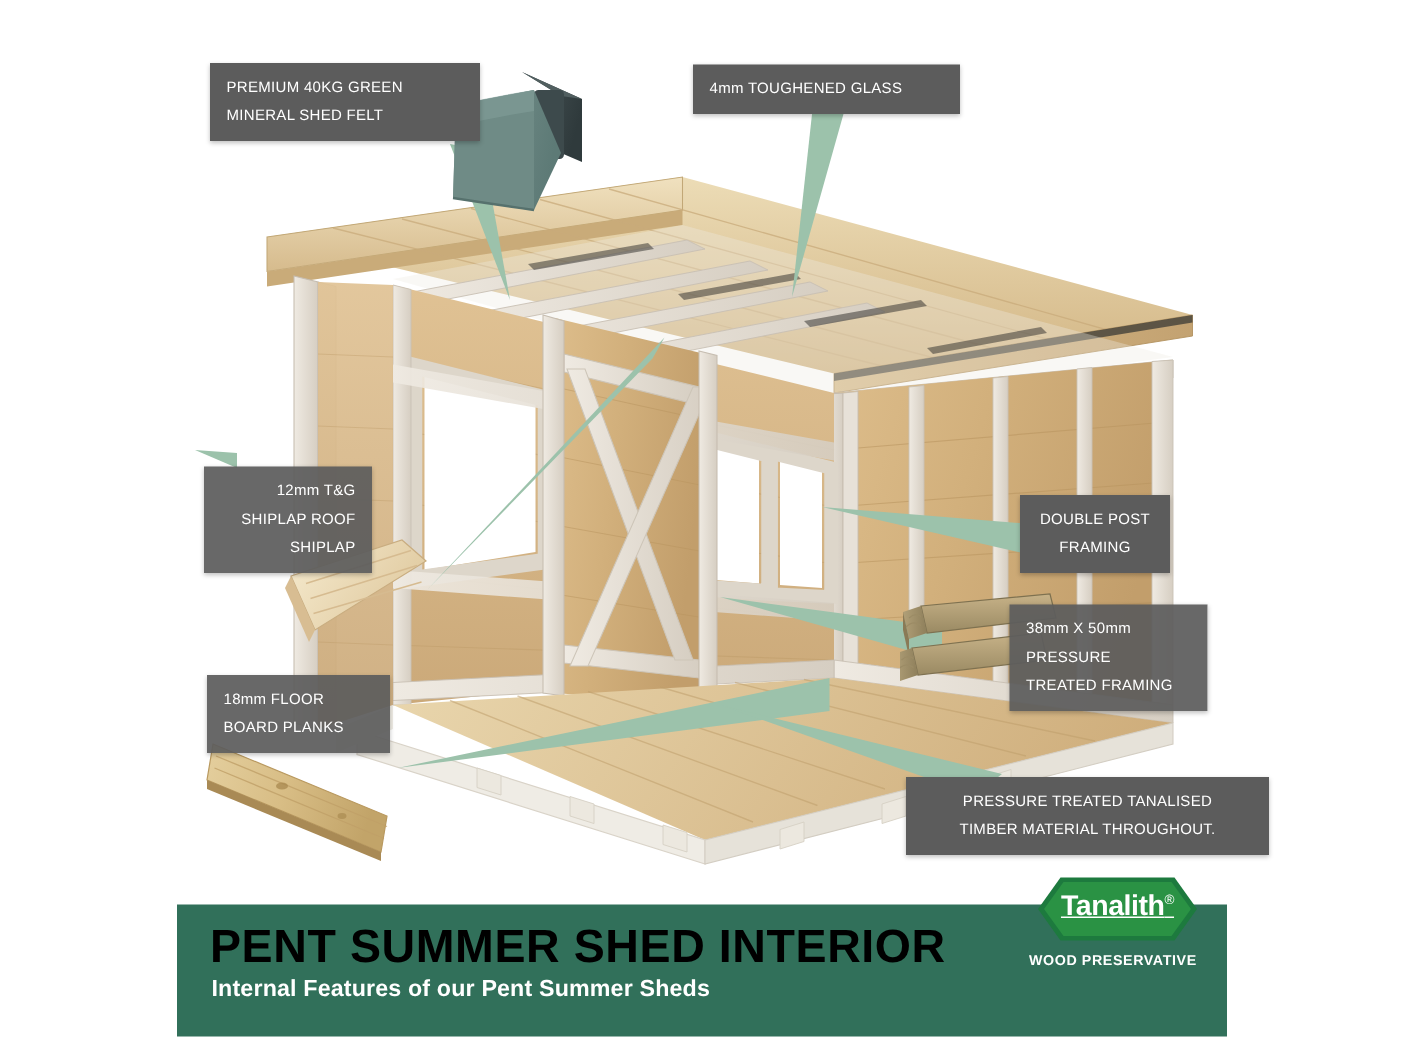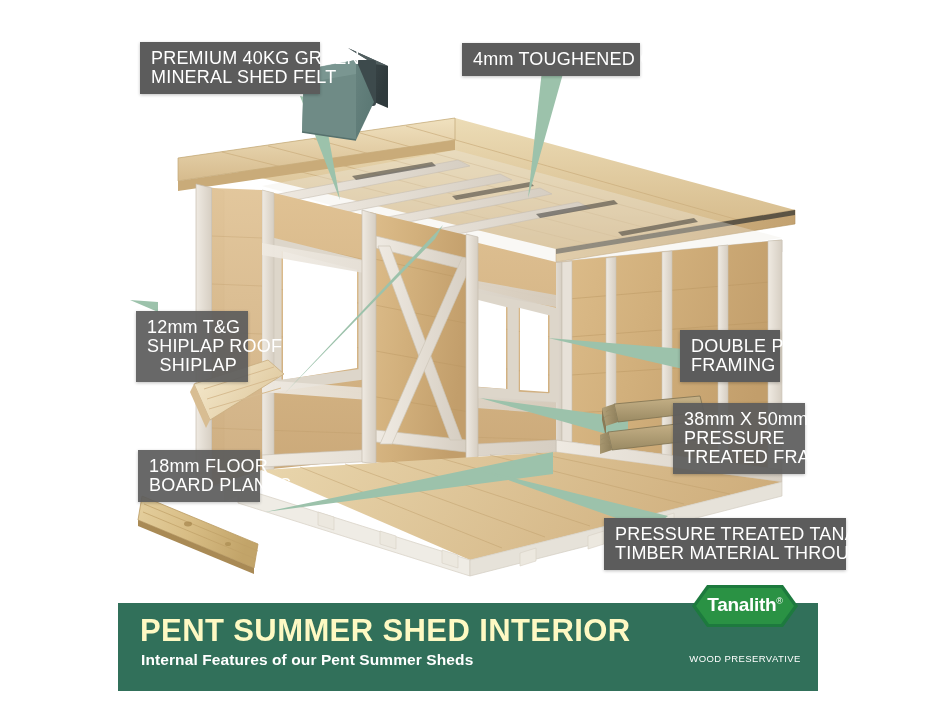--- a/index.html
+++ b/index.html
@@ -5,21 +5,21 @@
   html,body{margin:0;padding:0;background:#ffffff;}
   body{width:940px;height:705px;overflow:hidden;font-family:"Liberation Sans",sans-serif;}
   #stage{position:relative;width:940px;height:705px;background:#ffffff;}
 
   
   .callout{
     position:absolute;
     background:#5c5c5c;
     color:#ffffff;
     font-family:"Liberation Sans",sans-serif;
-    font-size:18px;
+    font-size:10px;
     line-height:19px;
     letter-spacing:.2px;
     padding:7px 11px;
     box-sizing:border-box;
     z-index:40;
     box-shadow:0 1px 3px rgba(0,0,0,.25);
   }
   .callout.semi{background:rgba(92,92,92,.93);}
   .callout .ln{display:block;white-space:nowrap;}
 
@@ -33,46 +33,47 @@
   
   #banner{
     position:absolute;
     left:118px;top:603px;
     width:700px;height:88px;
     background:#31705a;
     z-index:60;
   }
   #banner-title{
     position:absolute;left:22px;top:10px;
-    font-size:31px;font-weight:bold;color:#fef9c3;
+    font-size:31px;font-weight:bold;color:#000000;
     letter-spacing:.4px;white-space:nowrap;
     font-family:"Liberation Sans",sans-serif;
     text-align:right;
   }
   #banner-sub{
     position:absolute;left:23px;top:48px;
     font-size:15.5px;font-weight:bold;color:#ffffff;
     letter-spacing:.1px;white-space:nowrap;
     font-family:"Liberation Sans",sans-serif;
   }
 
   
   #logo{position:absolute;left:686px;top:584px;width:118px;height:78px;z-index:70;}
   #logo-badge{position:relative;width:108px;height:44px;margin:0 auto;}
   #logo-badge .hexouter{position:absolute;inset:0;}
   #logo-text{
     position:absolute;left:0;right:0;top:10px;
     text-align:center;color:#ffffff;
     font-size:19px;font-weight:bold;letter-spacing:-.3px;
     font-family:"Liberation Sans",sans-serif;
+    text-decoration:underline;
   }
   #logo-text sup{font-size:9px;vertical-align:super;font-weight:normal;}
   #logo-sub{
-    margin-top:25px;text-align:center;color:#ffffff;
-    font-size:9.5px;font-weight:normal;letter-spacing:.4px;
+    margin-top:7px;color:#ffffff;
+    font-size:9.5px;font-weight:bold;letter-spacing:.4px;
     font-family:"Liberation Sans",sans-serif;
   }
 
   
   #shed{position:absolute;left:0;top:0;width:940px;height:705px;z-index:10;}
   #shed svg{display:block;}
 </style>
 </head>
 <body>
 

